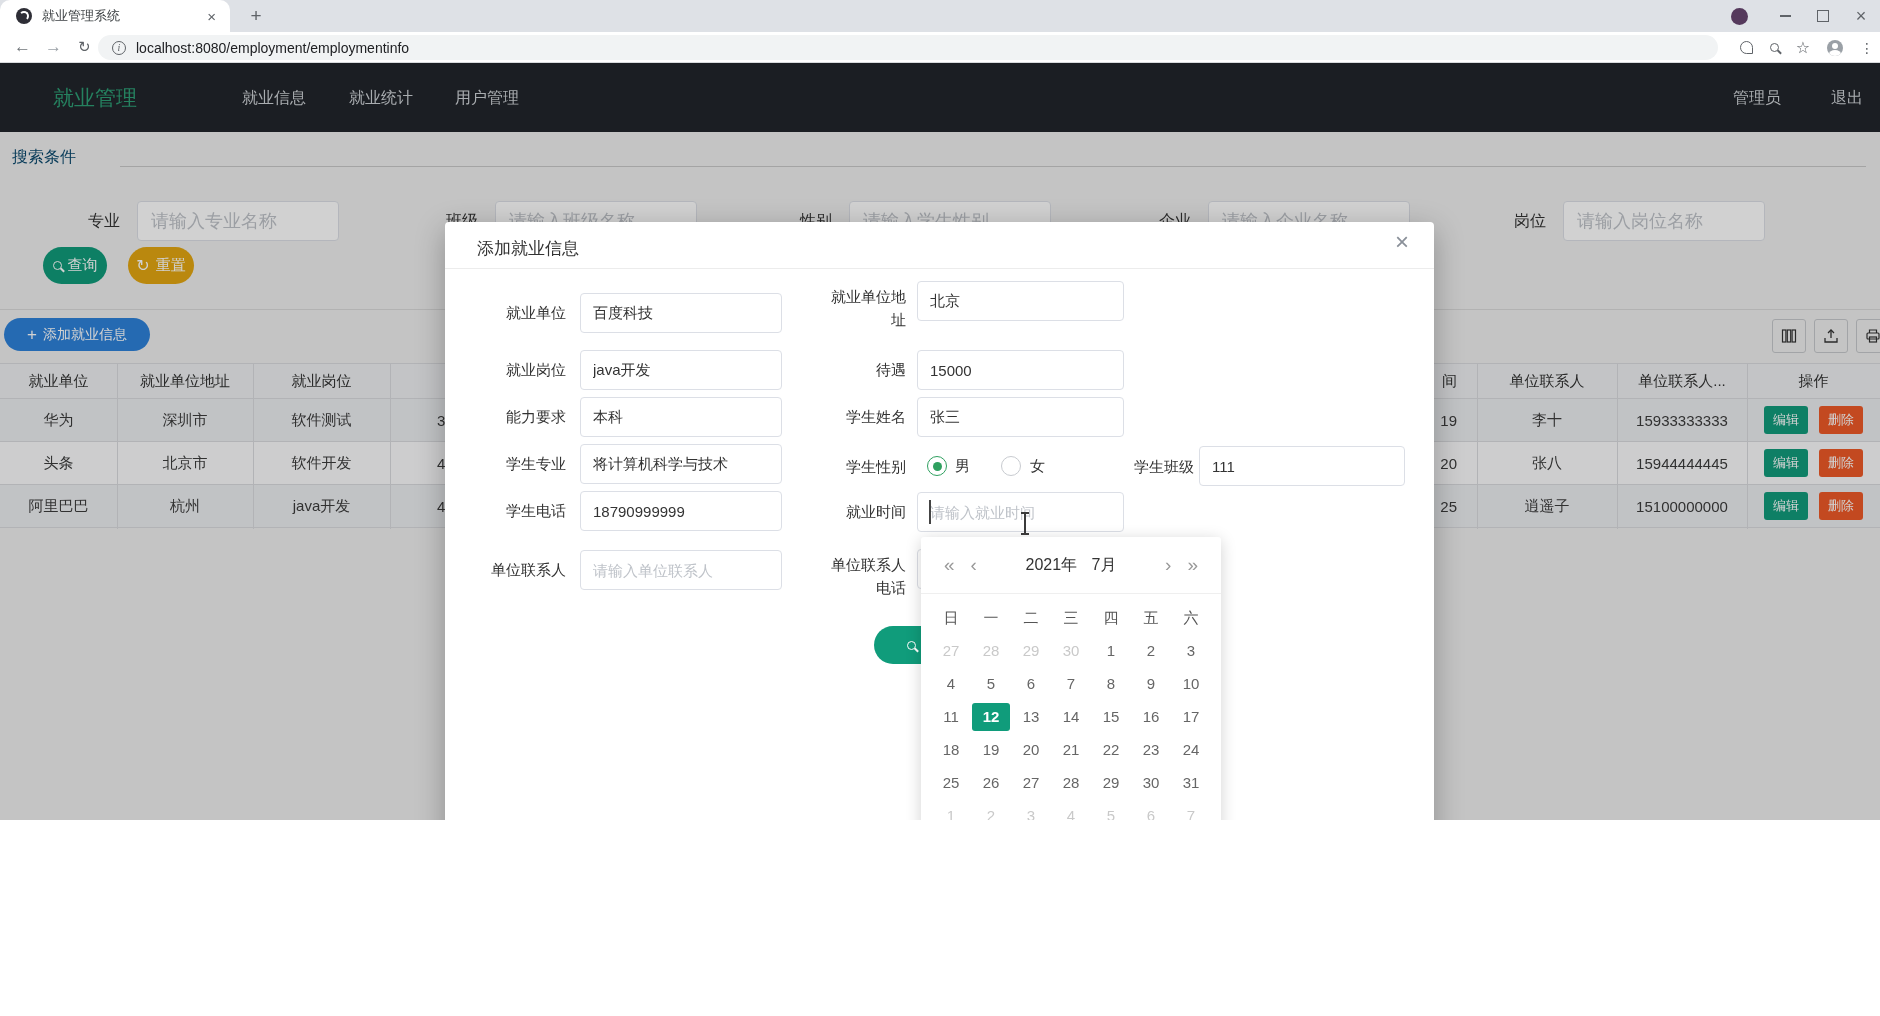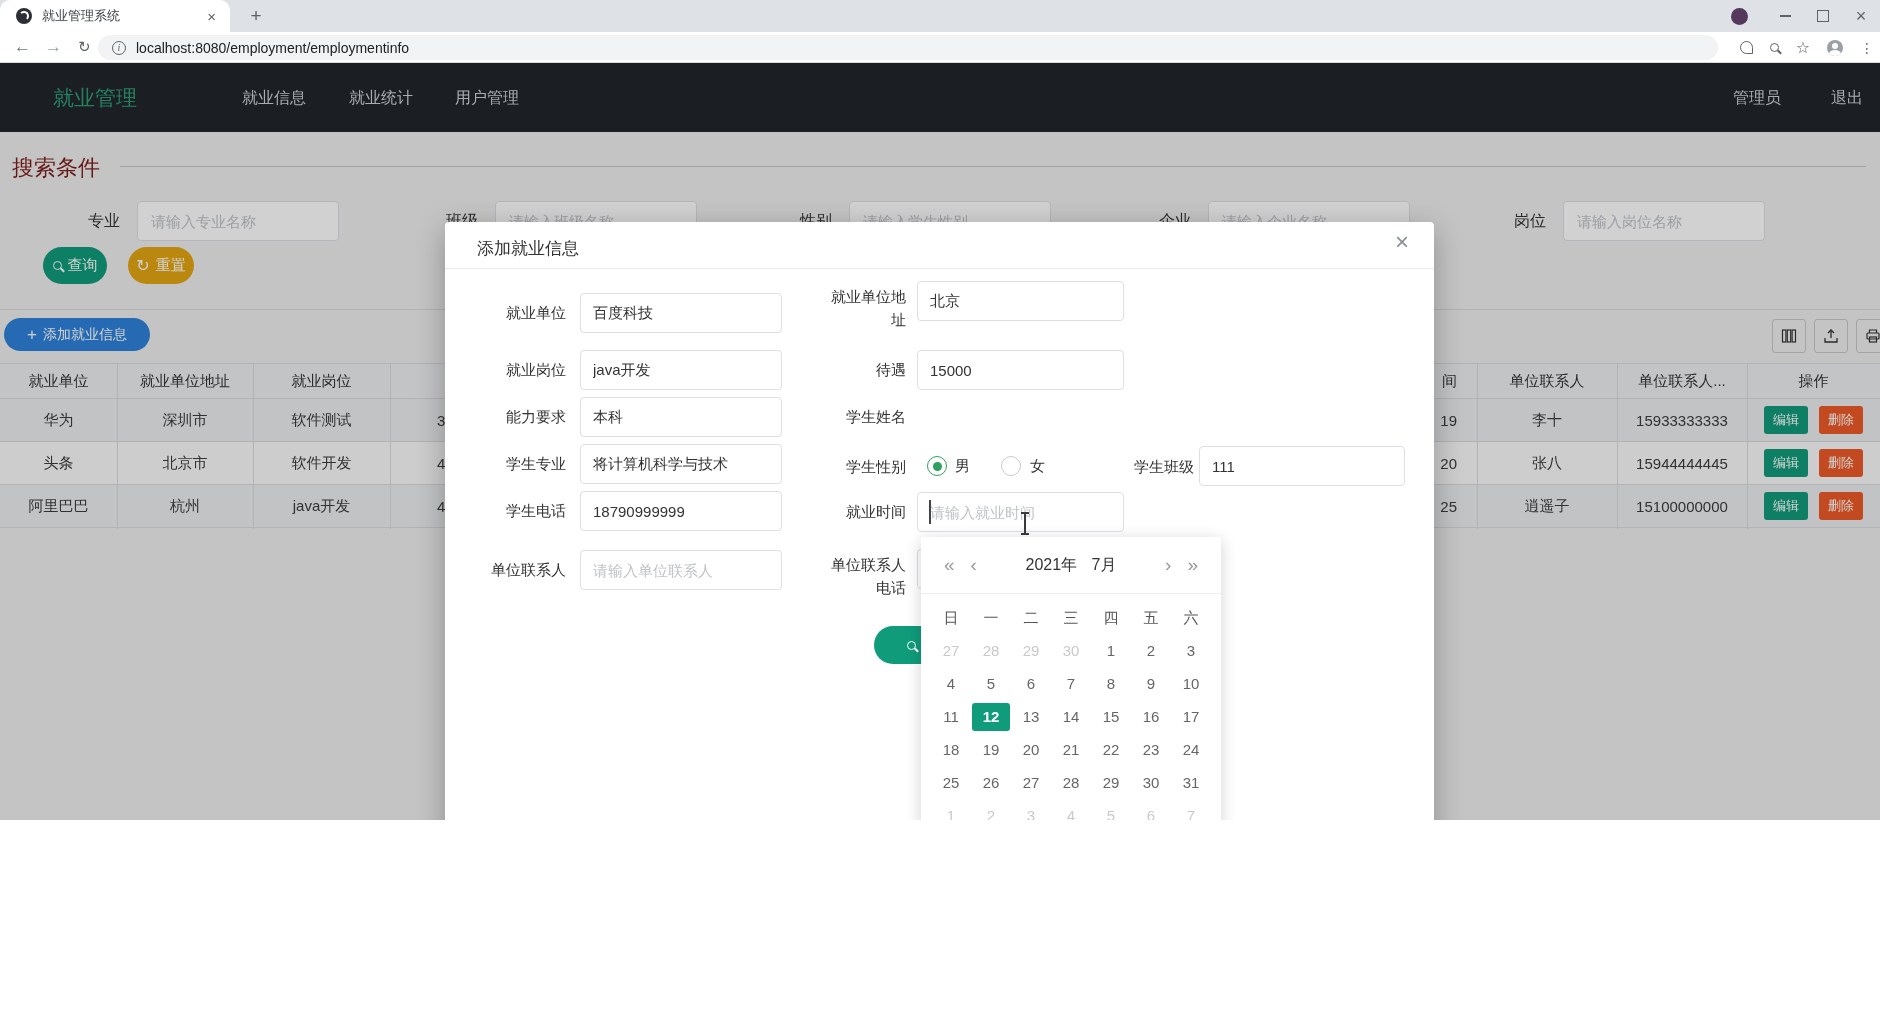--- a/index.html
+++ b/index.html
@@ -37,25 +37,25 @@
   .kebab { font-size:14px; color:#5f6368; letter-spacing:0; }
   .palette { width:13px; height:13px; border:1.5px solid #5f6368; border-radius:50% 50% 0 50%; }
 
   
   .nav { position:absolute; left:0; top:63px; width:1880px; height:69px; background:#21252b; z-index:1; }
   .brand { position:absolute; left:53px; top:0; line-height:69px; font-size:21px; color:#2e9e75; }
   .nav-item { position:absolute; top:0; line-height:69px; font-size:16px; color:#cfd3d7; }
 
   
   .content { position:absolute; left:0; top:132px; width:1880px; height:884px; background:#f0f0f0; z-index:1; }
-  .page-title { position:absolute; left:12px; top:21px; font-size:22px; color:#7f1d1d; }
+  .page-title { position:absolute; left:12px; top:15px; font-size:16px; color:#0c4a6e; }
   .divider1 { position:absolute; left:120px; top:34px; width:1746px; height:1px; background:#c9c9c9; }
   .sg { position:absolute; top:69px; display:flex; align-items:center; }
   .sg label { width:34px; font-size:16px; color:#333; margin-right:15px; white-space:nowrap;margin-left:34px; }
-  .inp { width:202px; height:40px; background:#fff; border:1px solid #dcdfe6; border-radius:4px; padding:0 13px; font-size:15px; color:#333; font-family:inherit; }
+  .inp { width:202px; height:40px; background:#fff; border:1px solid #dcdfe6; border-radius:4px; padding:0 13px; font-size:18px; color:#333; font-family:inherit; }
   .inp::placeholder { color:#bfc3c9; }
   .pill-btn { position:absolute; top:115px; height:37px; border:none; border-radius:19px; color:#fff; font-size:15px; display:flex; align-items:center; justify-content:center; gap:6px; font-family:inherit; }
   .btn-query { left:43px; width:64px; background:#109c7b; }
   .btn-reset { left:128px; width:66px; background:#e3a712; }
   .mag-w { width:9px; height:9px; border:1.7px solid #fff; border-radius:50%; position:relative; flex:0 0 9px; }
   .mag-w:after { content:''; position:absolute; width:5px; height:1.7px; background:#fff; right:-4px; bottom:-2px; transform:rotate(45deg); }
   .refresh-ic { font-size:16px; line-height:1; }
   .divider2 { position:absolute; left:0; top:177px; width:1880px; height:1px; background:#d9d9d9; }
   .btn-add { position:absolute; left:4px; top:186px; width:146px; height:33px; background:#2e82da; border:none; border-radius:17px; color:#fff; font-size:14px; display:flex; align-items:center; justify-content:center; gap:6px; font-family:inherit; }
   .plus-ic { font-size:17px; line-height:1; }
@@ -317,20 +317,21 @@
     <div class="mlabel l" style="top:269px">学生电话</div>
     <input class="minp l" style="top: 269px;" value="18790999999">
     <div class="mlabel l" style="top:328px">单位联系人</div>
     <input class="minp l" style="top: 328px;" placeholder="请输入单位联系人">
 
     <div class="mlabel r wrap" style="top:55px">就业单位地址</div>
     <input class="minp r" style="top: 59px;" value="北京">
     <div class="mlabel r" style="top:128px">待遇</div>
     <input class="minp r" style="top: 128px;" value="15000">
     <div class="mlabel r" style="top:175px">学生姓名</div>
+    <input class="minp r" style="top: 175px;" value="张三">
 
     <div class="mlabel r" style="top:234px;line-height:22px">学生性别</div>
     <span class="radio sel" style="left:482px"></span>
     <span class="rlabel" style="left:510px">男</span>
     <span class="radio un" style="left:556px"></span>
     <span class="rlabel" style="left:585px">女</span>
     <div class="mlabel" style="left:661px;width:88px;top:234px;line-height:22px">学生班级</div>
     <input class="minp" style="left: 754px; width: 206px; top: 224px;" value="111">
 
     <div class="mlabel r" style="top:270px">就业时间</div>

